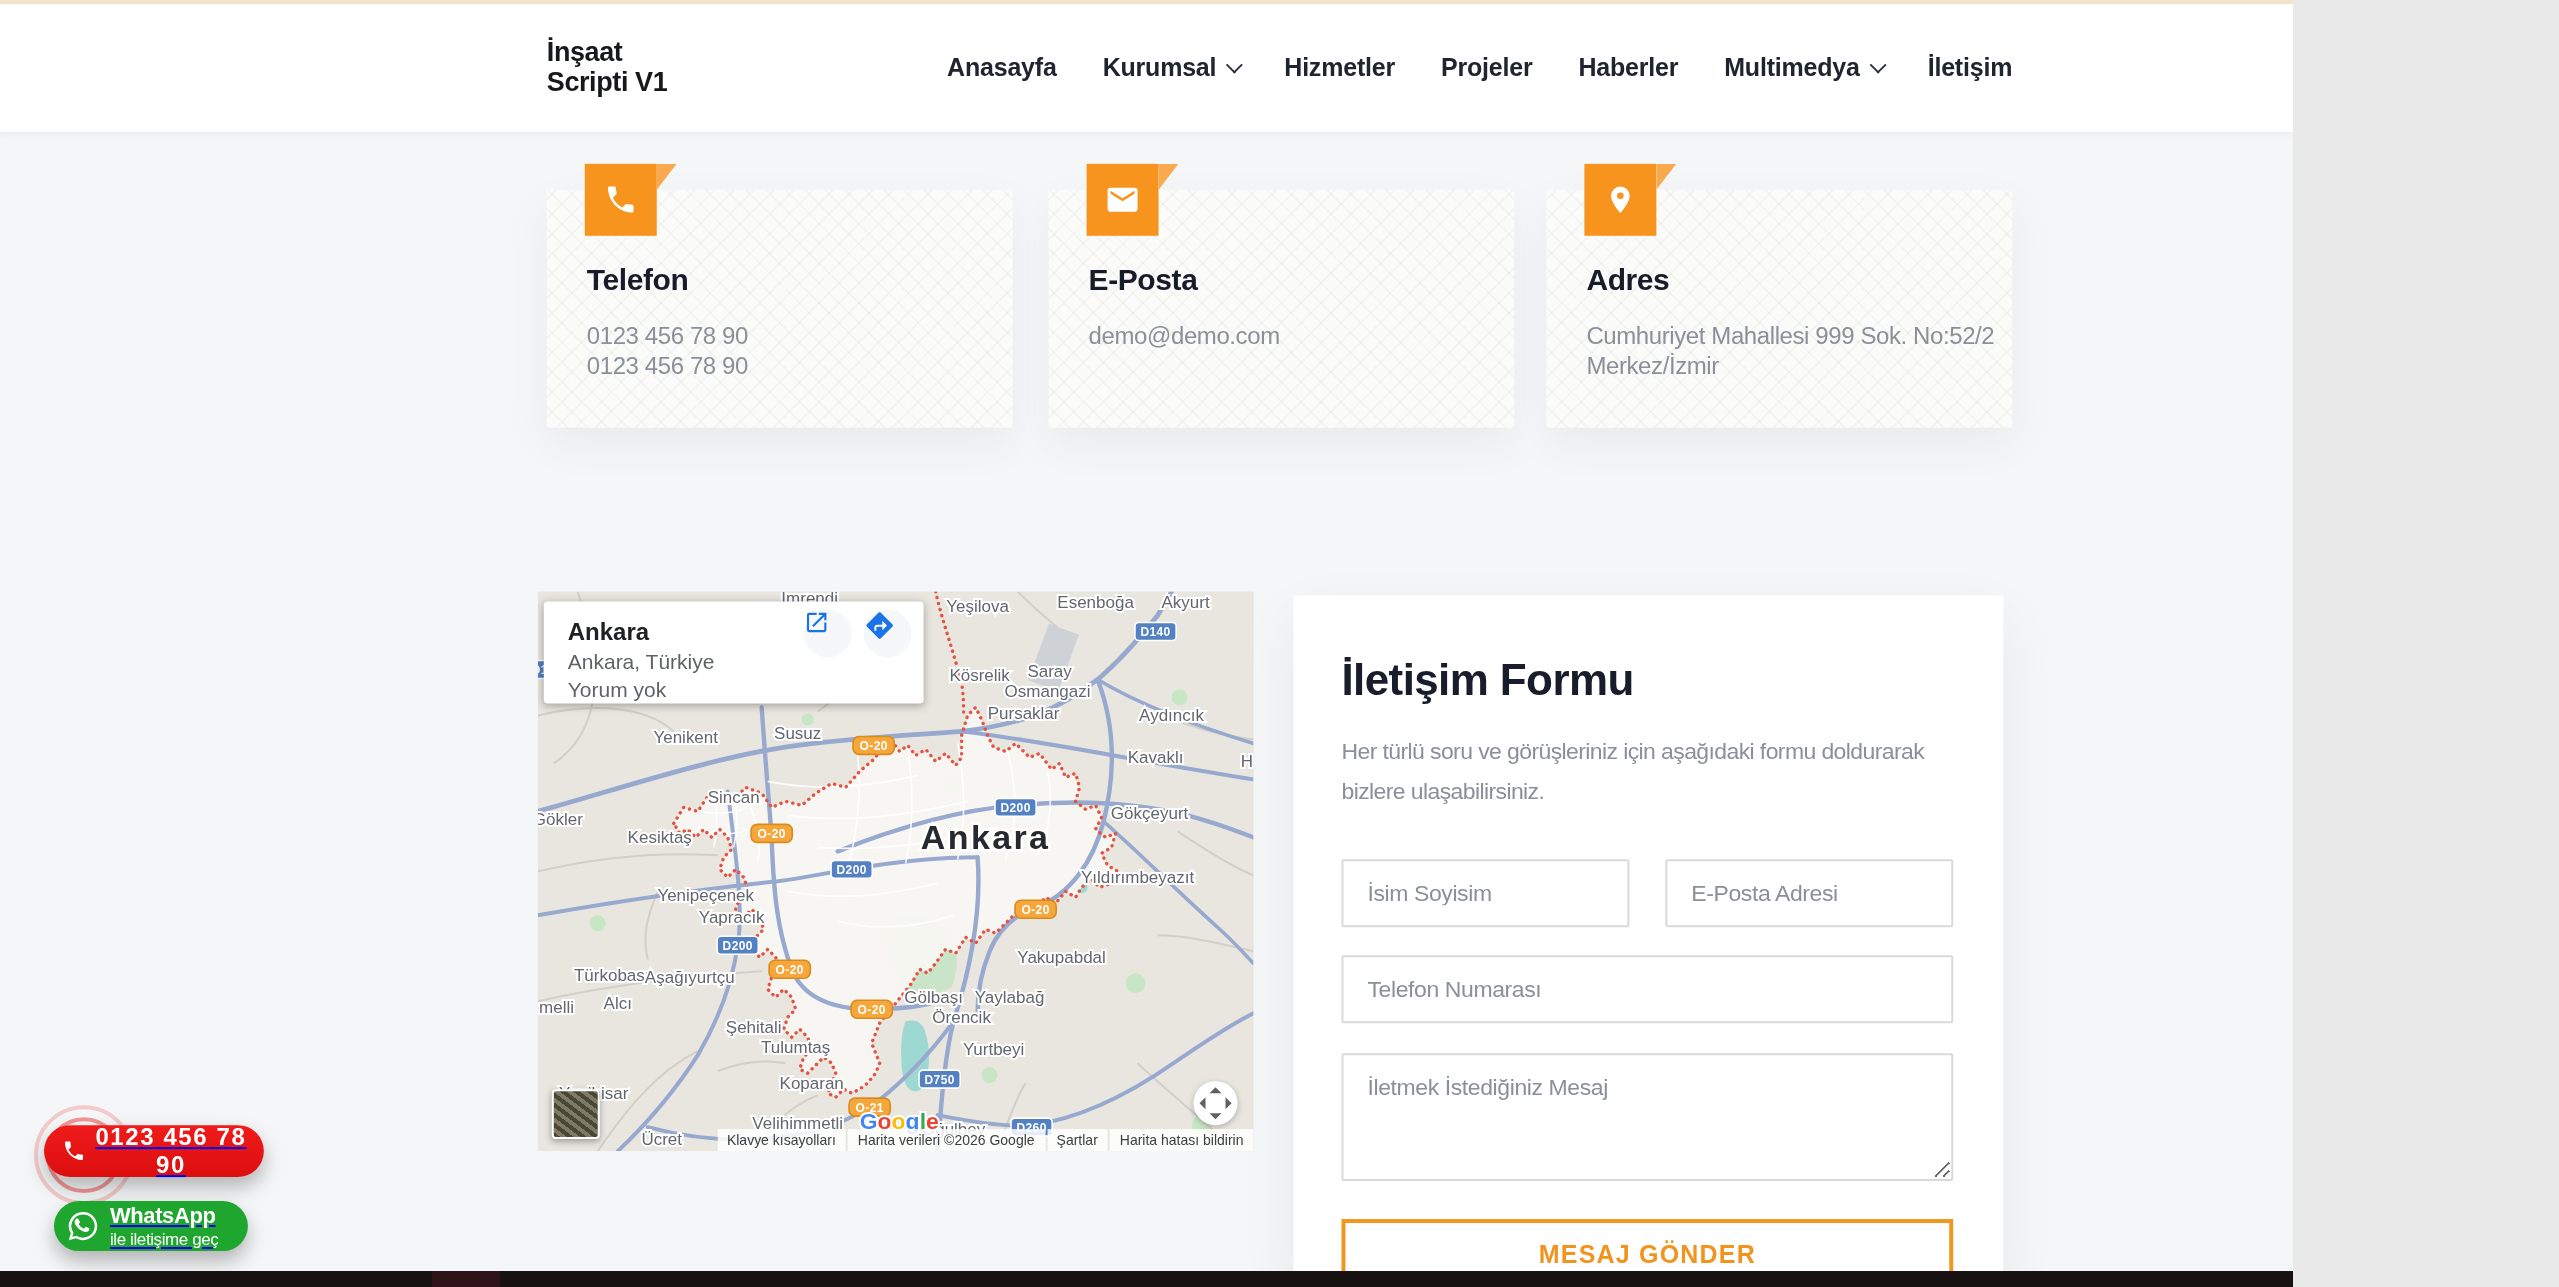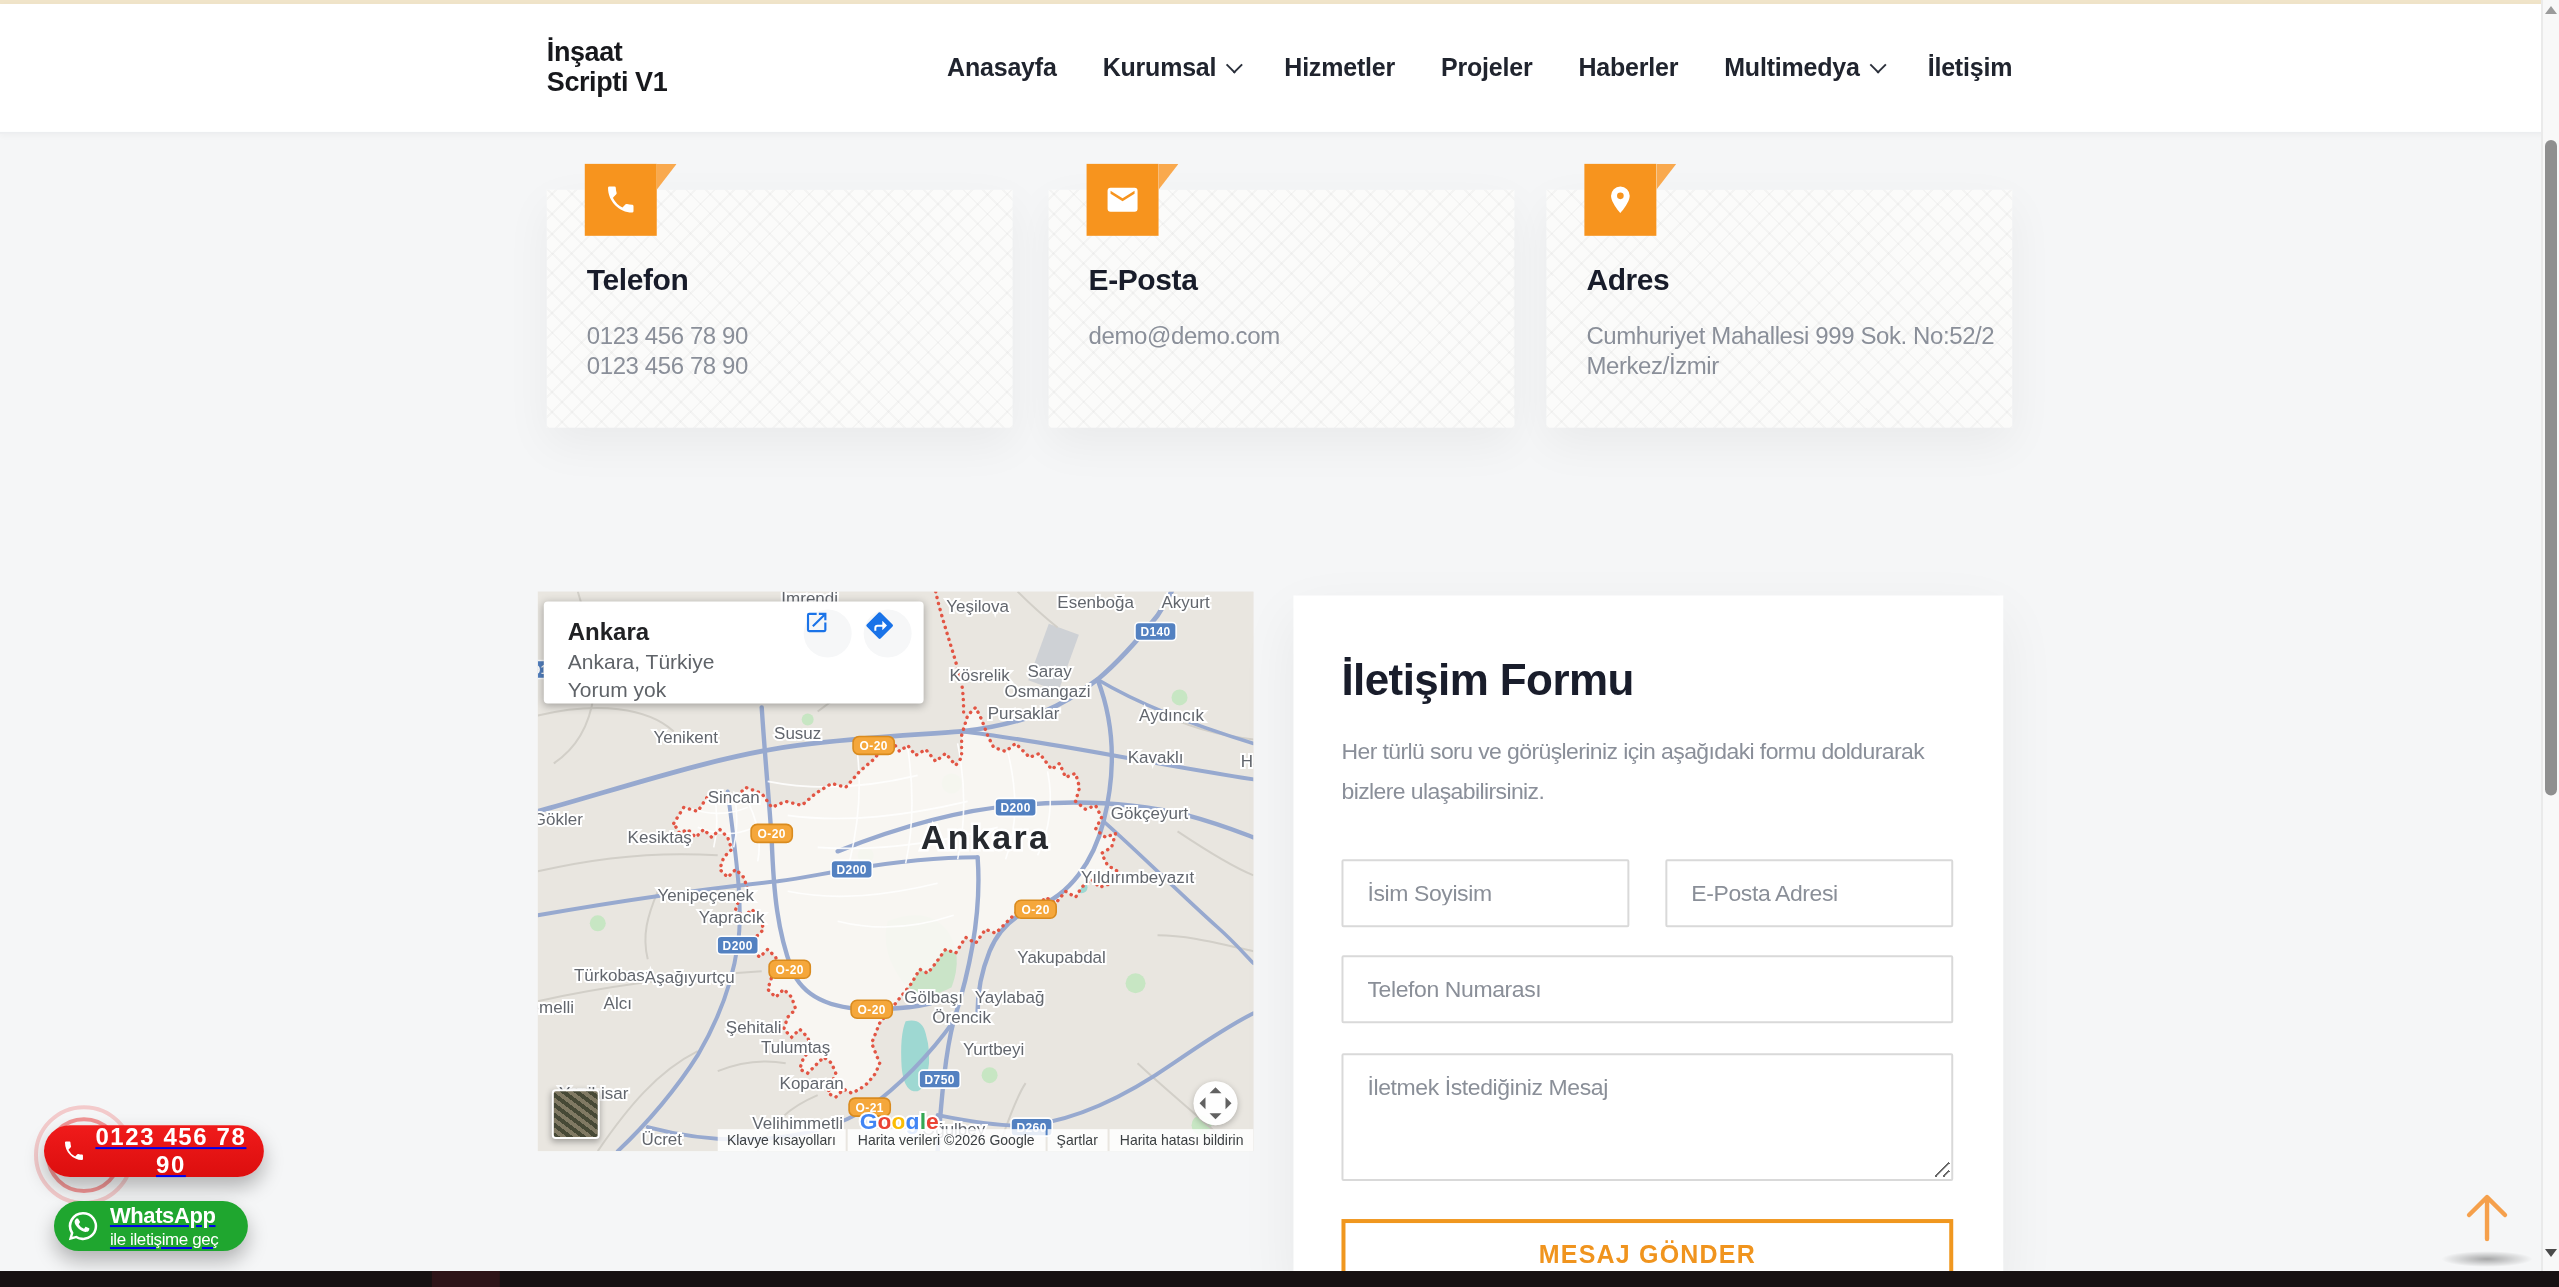--- a/index.html
+++ b/index.html
@@ -1,16 +1,16 @@
 <!DOCTYPE html>
 <html><head>
 <meta charset="utf-8">
 <style>
   html,body{margin:0;padding:0;background:#e9e9e9;}
-  .viewport{position:relative;width:2559px;height:1287px;overflow:hidden;background:#F5F6F7;font-family:"Liberation Sans",sans-serif;}
+  .viewport{position:relative;width:2293px;height:1287px;overflow:hidden;background:#F5F6F7;font-family:"Liberation Sans",sans-serif;}
   .design{position:absolute;left:0;top:0;width:1280px;height:644px;transform:scale(1.99922,1.99845);transform-origin:0 0;}
 
   
   .top-strip{position:absolute;left:0;top:0;width:1280px;height:2px;background:#F0E4C9;}
   .header{position:absolute;left:0;top:2px;width:1280px;height:64px;background:#ffffff;border-bottom:1px solid #ECEEF0;box-shadow:0 1px 3px rgba(0,0,0,.03);}
   .hwrap{position:relative;width:733px;height:64px;margin:0 auto;}
   .logo{position:absolute;left:0;top:50%;transform:translateY(-50%);font-size:13.5px;font-weight:600;color:#17181c;line-height:14.5px;letter-spacing:-.2px;}
   .nav{position:absolute;right:0;top:0;height:64px;display:flex;align-items:center;gap:23px;}
   .nav a{font-size:12.5px;font-weight:600;color:#20242e;text-decoration:none;display:flex;align-items:center;gap:5px;letter-spacing:-.1px;}
   .caret{width:5px;height:5px;border-right:1.4px solid #2a2f3a;border-bottom:1.4px solid #2a2f3a;transform:rotate(45deg) translateY(-2px);display:inline-block;}

